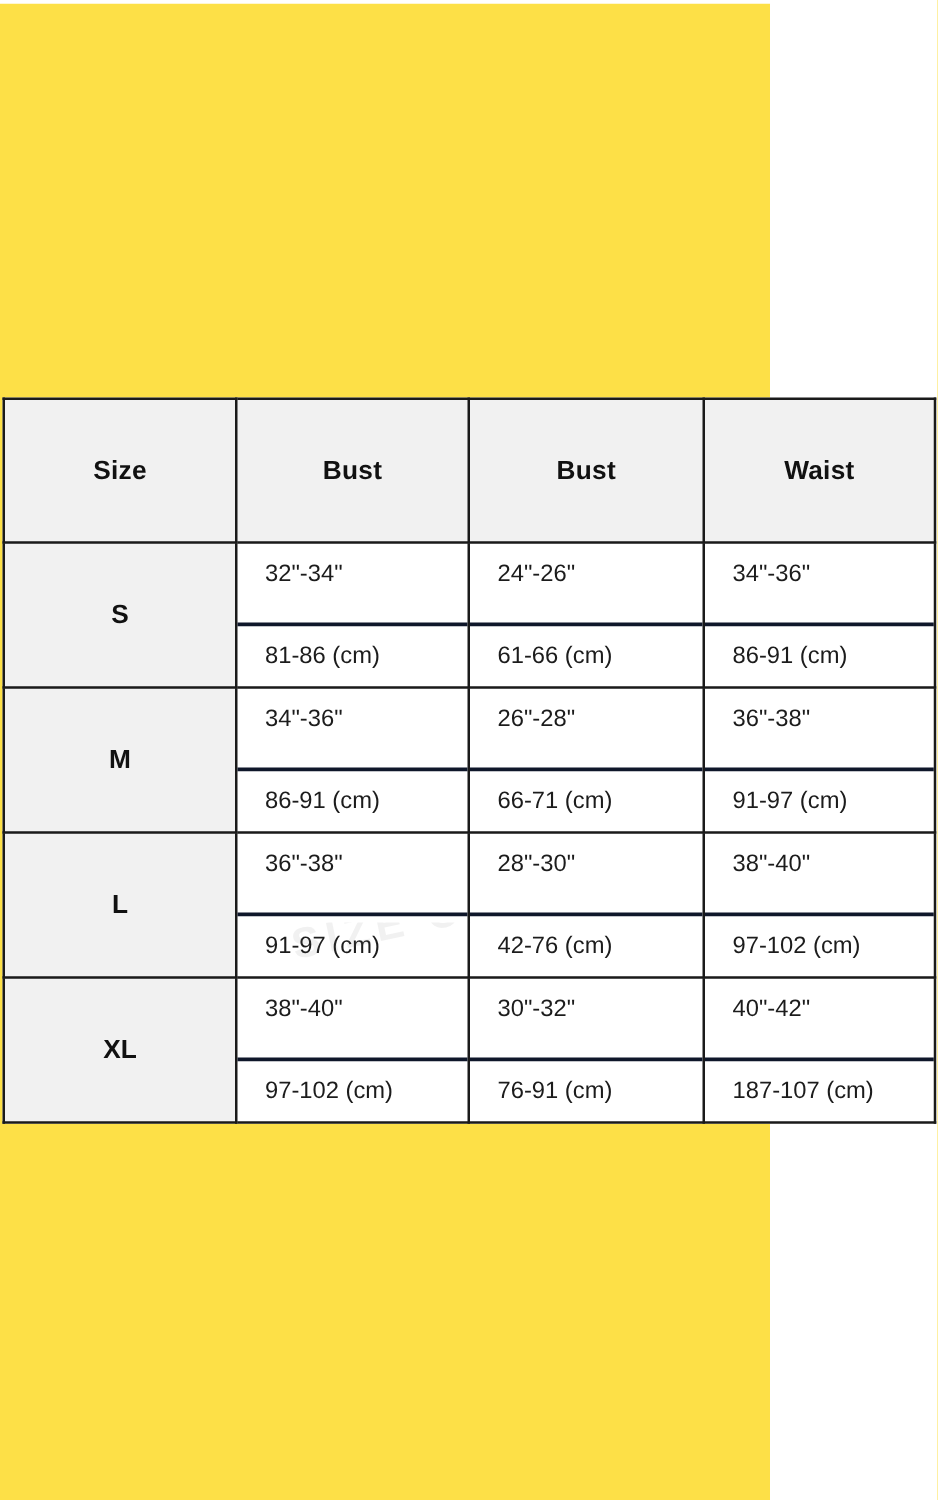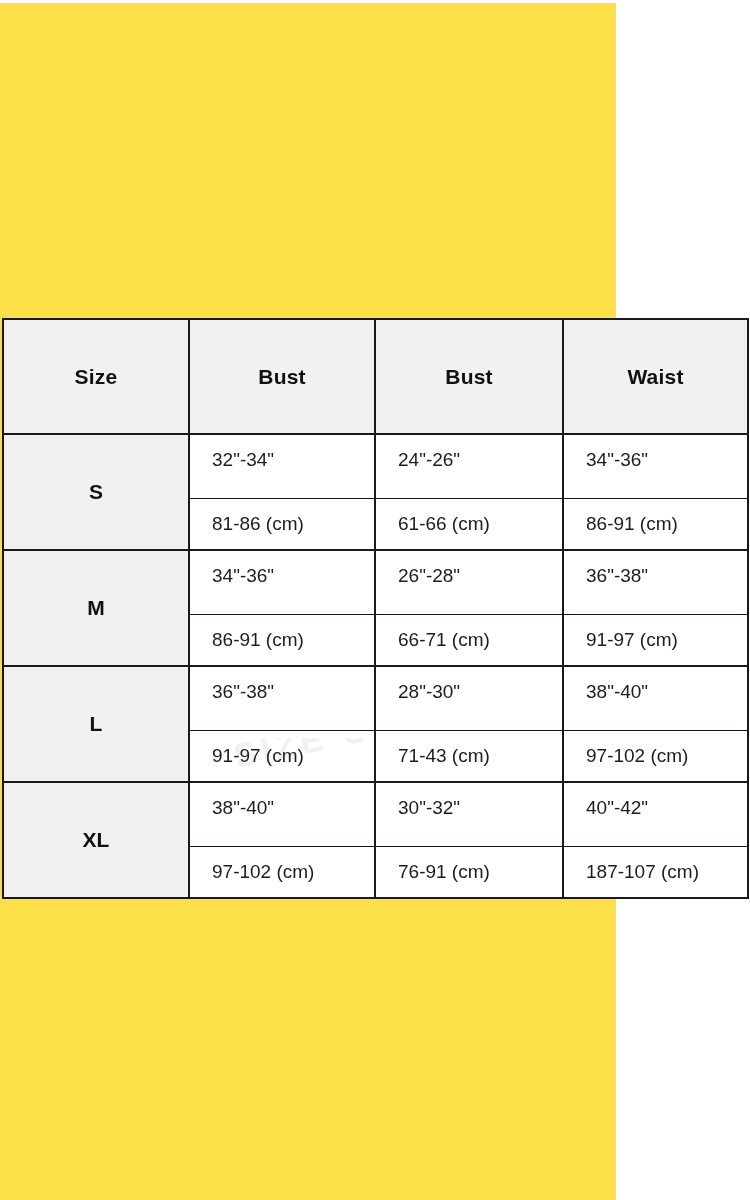--- a/index.html
+++ b/index.html
@@ -91,21 +91,21 @@
     flex: 1 1 50%;
     display: flex;
     align-items: center;
     padding-left: 22px;
     font-size: 19px;
     color: #1c1c1c;
     box-sizing: border-box;
     white-space: nowrap;
   }
   .meas-sub.cm {
-    border-top: 1px solid #0f172a;
+    border-top: 3px solid #0f172a;
     margin-top: 12px;
   }
 
   
   #watermark {
     position: absolute;
     left: 230px;
     top: 735px;
     width: 300px;
     height: 70px;
@@ -196,21 +196,21 @@
           <td class="size-cell">L</td>
           <td class="meas-cell">
             <div class="meas-stack">
               <div class="meas-sub in">36"-38"</div>
               <div class="meas-sub cm">91-97 (cm)</div>
             </div>
           </td>
           <td class="meas-cell">
             <div class="meas-stack">
               <div class="meas-sub in">28"-30"</div>
-              <div class="meas-sub cm">71-43 (cm)</div>
+              <div class="meas-sub cm">42-76 (cm)</div>
             </div>
           </td>
           <td class="meas-cell">
             <div class="meas-stack">
               <div class="meas-sub in">38"-40"</div>
               <div class="meas-sub cm">97-102 (cm)</div>
             </div>
           </td>
         </tr>
 

